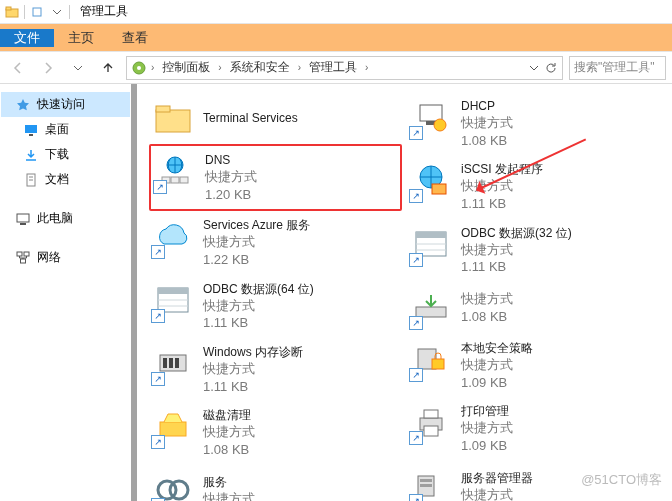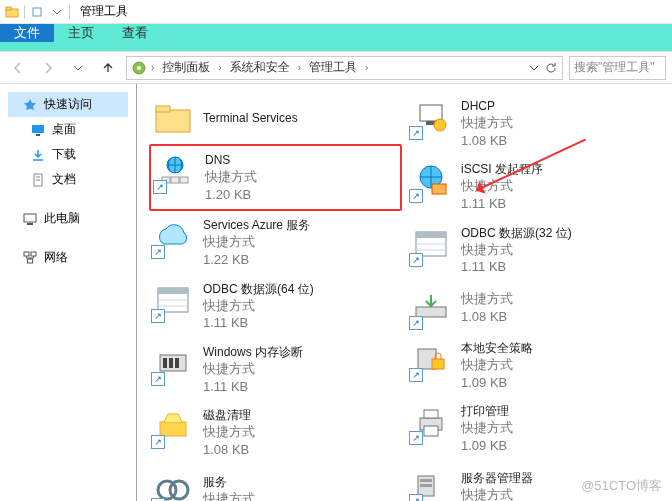--- a/index.html
+++ b/index.html
@@ -1,50 +1,50 @@
 <!DOCTYPE html>
 <html><head>
 <meta charset="utf-8">
 <style>
 *{margin:0;padding:0;box-sizing:border-box;font-family:"Microsoft YaHei","Segoe UI",sans-serif}
 body{width:672px;height:501px;background:#fff;overflow:hidden;font-size:12px;position:relative}
 .titlebar{height:24px;background:#fff;border-bottom:1px solid #e5e5e5;display:flex;align-items:center;padding:0 4px;gap:4px}
 .titlebar .ico{width:16px;height:16px;display:flex;align-items:center;justify-content:center}
 .titlebar .sep{width:1px;height:14px;background:#ccc}
 .titlebar .title{margin-left:6px;font-size:12px;color:#000}
-.ribbon{height:28px;background:#5eead4;display:flex;align-items:flex-start;border-bottom:1px solid #e5e5e5}
+.ribbon{height:28px;background:#fdba74;display:flex;align-items:center;border-bottom:1px solid #e5e5e5}
 .ribbon .tab{padding:0 14px;display:flex;align-items:center;color:#333;font-size:13px;cursor:pointer}
 .ribbon .tab.file{background:#1979ca;color:#fff}
 .addr{height:32px;border-bottom:1px solid #ddd;display:flex;align-items:center;padding:0 6px;gap:6px}
 .navbtn{width:24px;height:24px;border-radius:2px;display:flex;align-items:center;justify-content:center;color:#999;cursor:default}
 .navbtn.enabled{color:#333;cursor:pointer}
 .addrbar{flex:1;height:24px;border:1px solid #ccc;display:flex;align-items:center;padding:0 4px;gap:2px}
 .addrbar .crumb{padding:0 4px;color:#333;cursor:pointer}
 .addrbar .chev{color:#666;font-size:10px;padding:0 2px}
 .addrside{display:flex;margin-left:auto;gap:4px;align-items:center}
 .searchbox{width:97px;height:24px;border:1px solid #ccc;padding:0 4px;color:#888;display:flex;align-items:center;overflow:hidden;white-space:nowrap}
 .body{display:flex;height:calc(501px - 24px - 28px - 32px)}
-.sidebar{width:168px;border-right:1px solid #a3a3a3;padding:8px 8px}
+.sidebar{width:168px;border-right:6px solid #a3a3a3;padding:8px 1px}
 .sidebar .item{display:flex;align-items:center;gap:6px;padding:4px 10px 4px 22px;cursor:pointer}
 .sidebar .item.top{padding-left:14px}
 .sidebar .item.active{background:#cce8ff}
 .sidebar .ico{width:16px;height:16px;display:flex;align-items:center;justify-content:center}
 .sidebar .spacer{height:14px}
 .content{flex:1;padding:8px 12px;display:flex;gap:5px;position:relative}
 .col{width:253px}
 .tile{display:flex;gap:10px;padding:6px 4px;cursor:pointer}
 .tile .bigico{width:40px;height:40px;position:relative;display:flex;align-items:center;justify-content:center}
 .tile .meta{display:flex;flex-direction:column;justify-content:center;line-height:1.35}
 .tile .name{color:#222}
 .tile .sub{color:#7a7a7a;font-size:13px}
 .highlight{border:2px solid #e33;border-radius:2px}
 .shortcut{position:absolute;bottom:-2px;left:-2px;width:14px;height:14px;background:#fff;border:1px solid #5a9bd5;display:flex;align-items:center;justify-content:center;font-size:9px;color:#1565c0}
 .arrow{position:absolute;top:105px;left:340px;width:120px;height:2px;background:#e33;transform:rotate(-25deg);transform-origin:left center}
 .arrow::before{content:"";position:absolute;left:-8px;top:-6px;border:7px solid transparent;border-right-color:#e33}
-.watermark{position:absolute;bottom:6px;right:10px;color:#bbb;font-size:13px}
+.watermark{position:absolute;bottom:12px;right:10px;color:#bbb;font-size:13px}
 svg{display:block}
 </style>
 </head>
 <body>
 
 <div class="titlebar">
   <span class="ico">
       <svg width="14" height="14">
         <rect x="1" y="4" width="12" height="8" fill="#ffd76b" stroke="#d9a43b"></rect>
         <rect x="1" y="2" width="5" height="3" fill="#ffd76b" stroke="#d9a43b"></rect>

